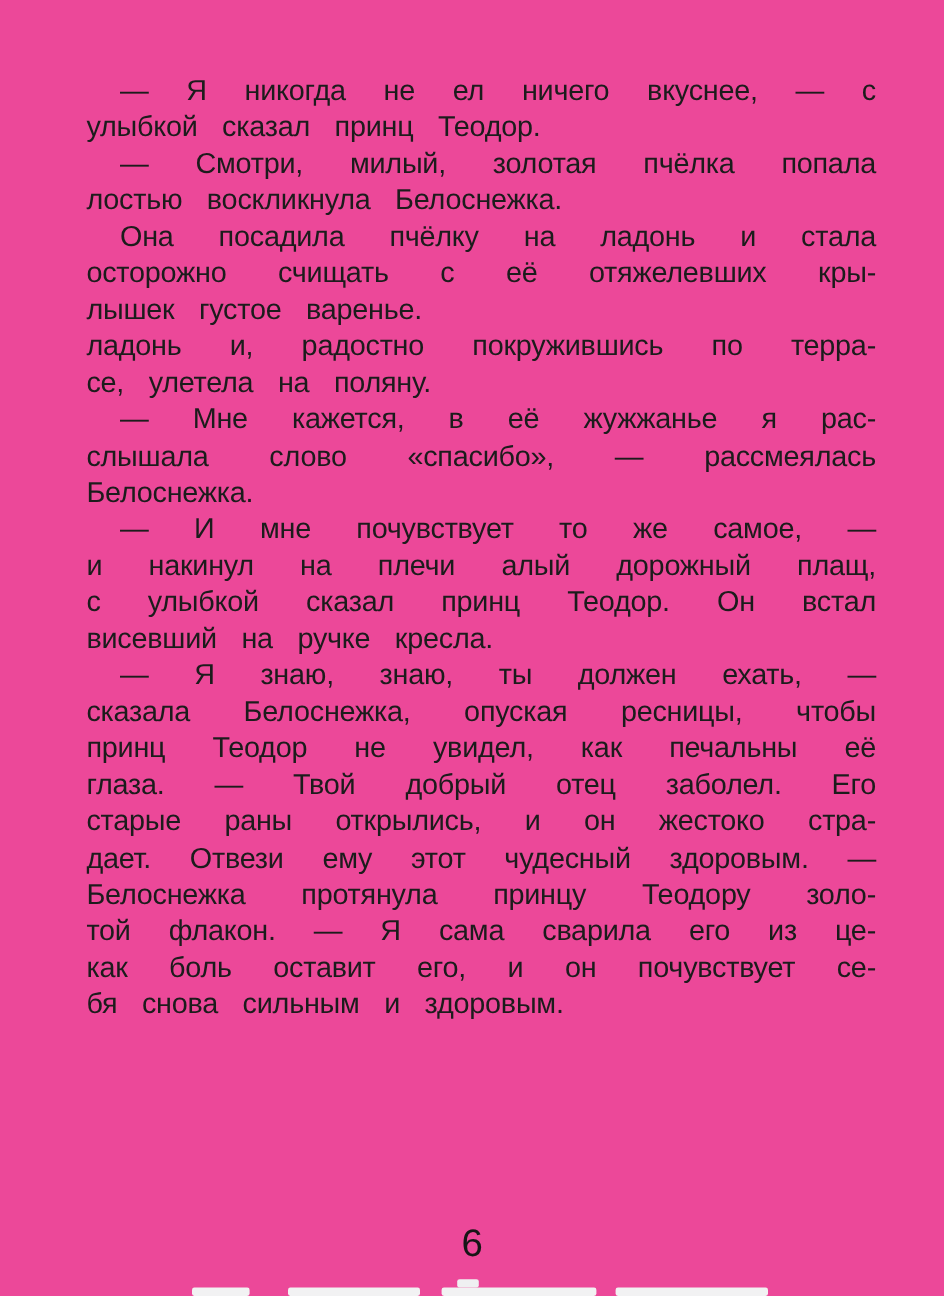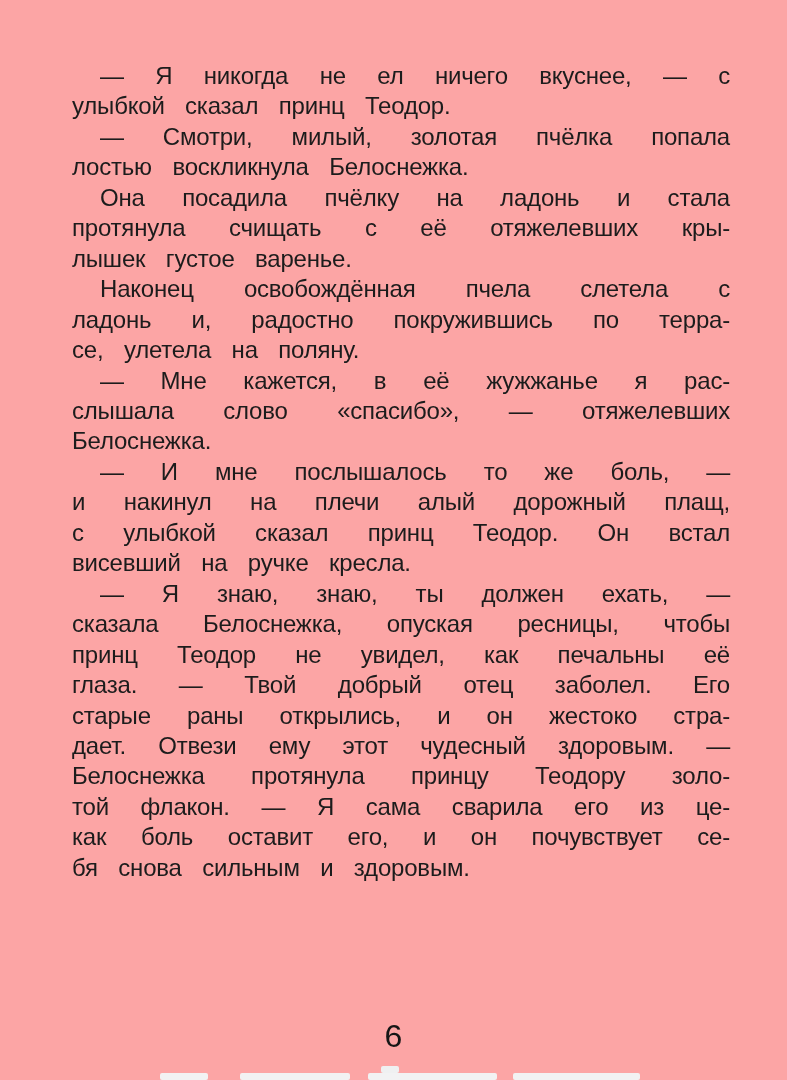--- a/index.html
+++ b/index.html
@@ -10,21 +10,21 @@
     width: 787px;
     height: 1080px;
     overflow: hidden;
     background: #fcfcfc;
     font-family: "Liberation Sans", "DejaVu Sans", sans-serif;
   }
   .page {
     position: relative;
     width: 787px;
     height: 1080px;
-    background: #fca5a5;
+    background: #ec4899;
   }
   .text-block {
     position: absolute;
     left: 72px;
     top: 61px;
     width: 658px;
     font-size: 24px;
     line-height: 30.45px;
     letter-spacing: -0.2px;
     color: #1c1c1c;
@@ -83,38 +83,37 @@
       <span class="line last">улыбкой сказал принц Теодор.</span>
     </p>
 
     <p class="para">
       <span class="line indent">— Смотри, милый, золотая пчёлка попала</span>
       <span class="line last">лостью воскликнула Белоснежка.</span>
     </p>
 
     <p class="para">
       <span class="line indent">Она посадила пчёлку на ладонь и стала</span>
-      <span class="line">протянула счищать с её отяжелевших кры-</span>
+      <span class="line">осторожно счищать с её отяжелевших кры-</span>
       <span class="line last">лышек густое варенье.</span>
     </p>
 
     <p class="para">
-      <span class="line indent">Наконец освобождённая пчела слетела с</span>
       <span class="line">ладонь и, радостно покружившись по терра-</span>
       <span class="line last">се, улетела на поляну.</span>
     </p>
 
     <p class="para">
       <span class="line indent">— Мне кажется, в её жужжанье я рас-</span>
-      <span class="line">слышала слово «спасибо», — отяжелевших</span>
+      <span class="line">слышала слово «спасибо», — рассмеялась</span>
       <span class="line last">Белоснежка.</span>
     </p>
 
     <p class="para">
-      <span class="line indent">— И мне послышалось то же боль, —</span>
+      <span class="line indent">— И мне почувствует то же самое, —</span>
       <span class="line">и накинул на плечи алый дорожный плащ,</span>
       <span class="line">с улыбкой сказал принц Теодор. Он встал</span>
       <span class="line last">висевший на ручке кресла.</span>
     </p>
 
     <p class="para">
       <span class="line indent">— Я знаю, знаю, ты должен ехать, —</span>
       <span class="line">сказала Белоснежка, опуская ресницы, чтобы</span>
       <span class="line">принц Теодор не увидел, как печальны её</span>
       <span class="line">глаза. — Твой добрый отец заболел. Его</span>

